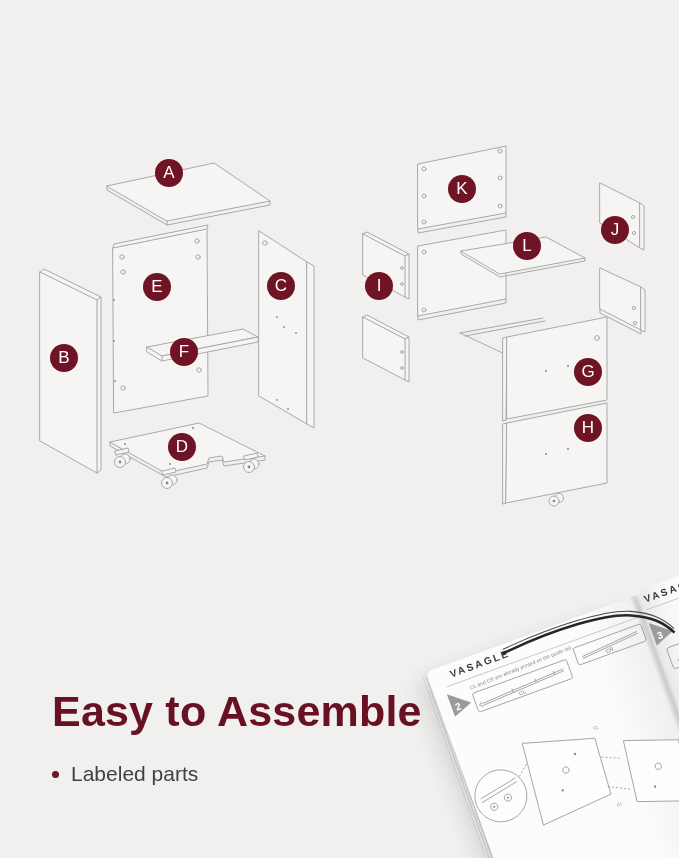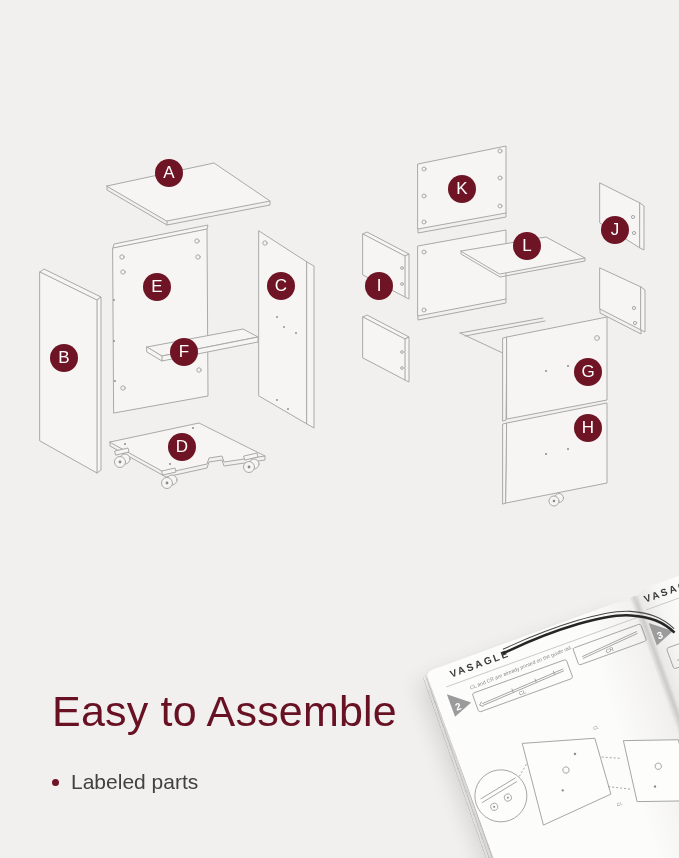--- a/index.html
+++ b/index.html
@@ -12,24 +12,24 @@
   
   .part-label{
     position:absolute;width:28px;height:28px;border-radius:50%;
     background:#6e1424;color:#ffffff;font-size:17px;font-weight:500;
     line-height:28px;text-align:center;user-select:none;
   }
 
   
   .text-block{position:absolute;left:52px;top:688px;}
   .headline{
-    margin:0;color:#671123;font-size:43px;font-weight:400;
+    margin:0;color:#671123;font-size:43px;font-weight:700;
     letter-spacing:0.2px;line-height:1.1;
   }
-  .bullets{list-style:none;margin:32px 0 0 0;padding:0;}
+  .bullets{list-style:none;margin:24px 0 0 0;padding:0;}
   .bullets li{
     display:flex;align-items:center;gap:12px;color:#414141;
     font-size:21px;line-height:30px;
   }
   .dot{width:7px;height:7px;border-radius:50%;background:#6e1424;flex:0 0 auto;}
 
   
   .book{
     position:absolute;left:426px;top:672px;width:562px;height:430px;
     transform:rotate(-20deg);transform-origin:0 0;

